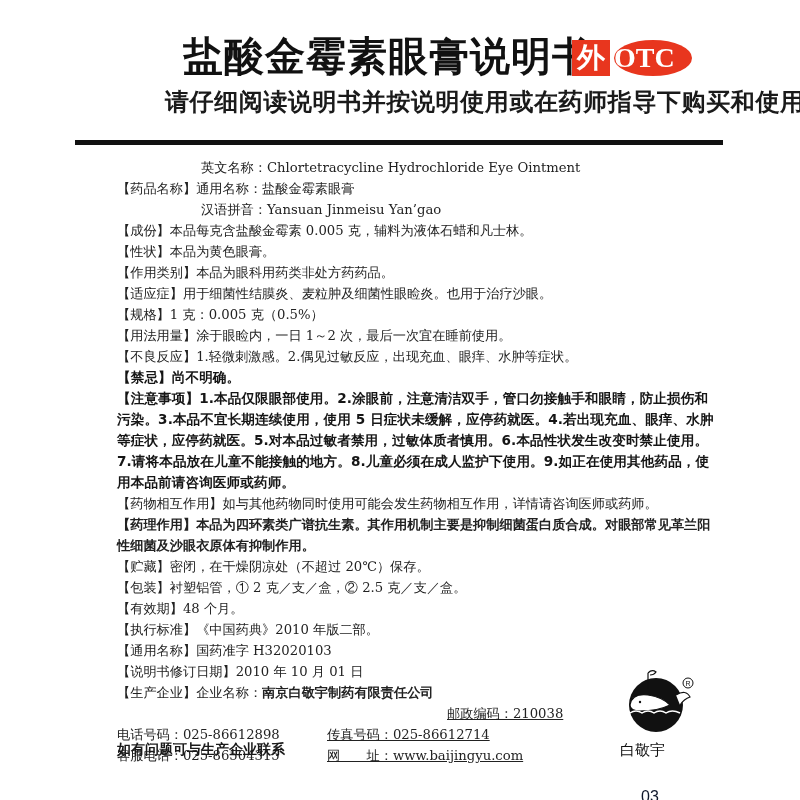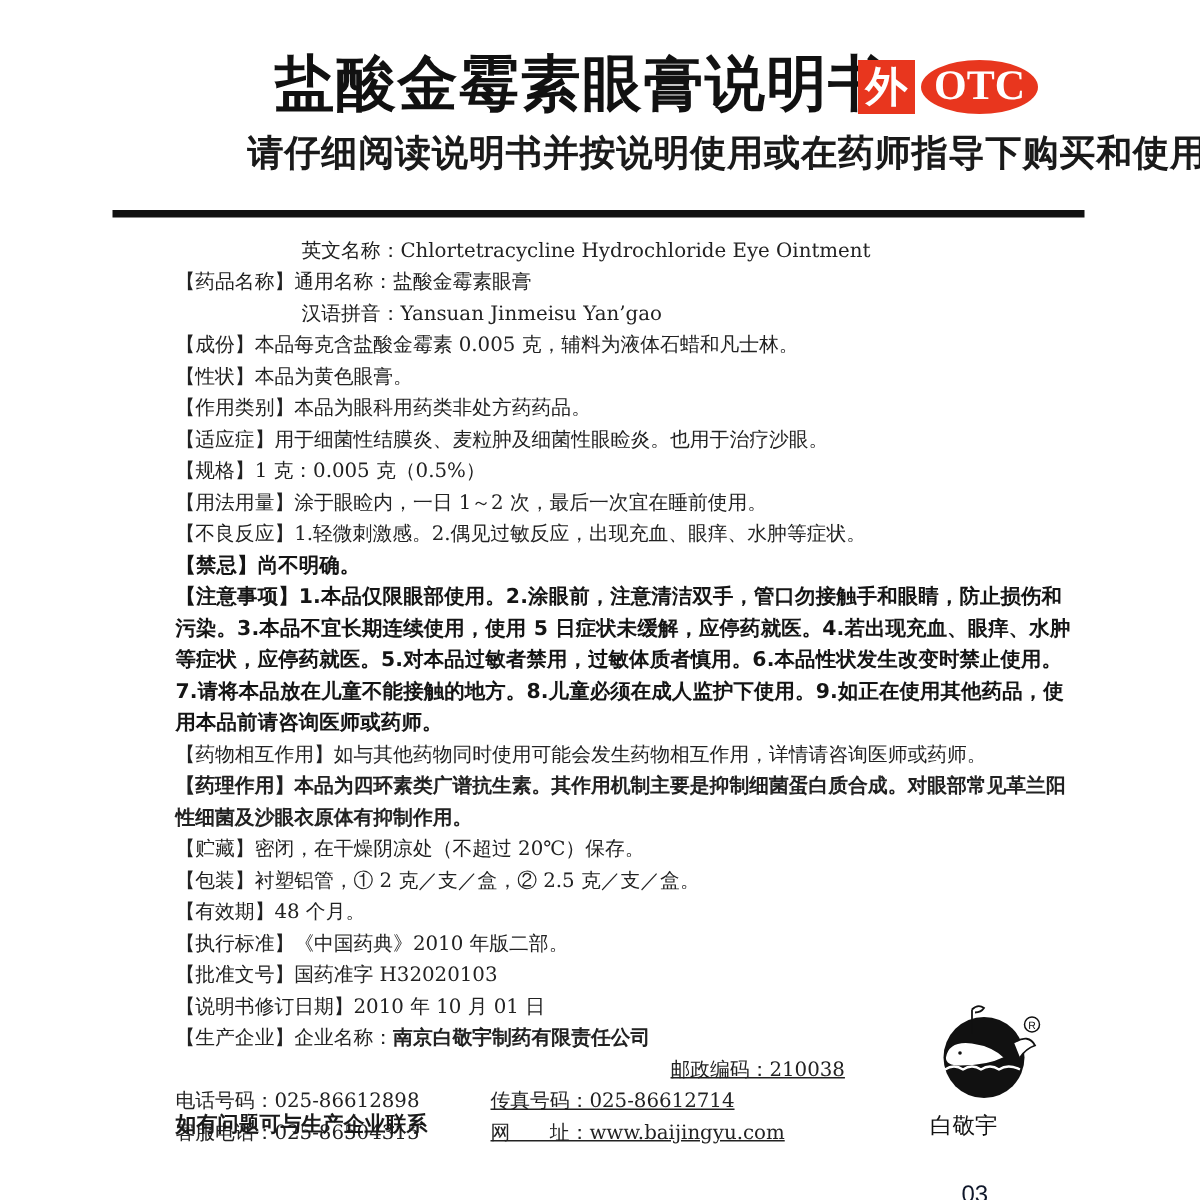--- a/index.html
+++ b/index.html
@@ -14,21 +14,21 @@
   }
   .badge-wai {
     position: absolute; left: 572px; top: 40px; width: 38px; height: 36px;
     background: #e8361e; color: #fff; font-family: "DejaVu Sans", sans-serif;
     font-size: 28px; font-weight: bold; text-align: center; line-height: 36px;
   }
   .badge-otc {
     position: absolute; left: 614px; top: 40px; width: 78px; height: 36px;
     background: #e8361e; color: #fff; border-radius: 50%;
     font-family: "Liberation Serif", serif; font-size: 28px; font-weight: bold;
-    text-align: center; line-height: 36px;
+    line-height: 36px;
   }
   .subtitle {
     position: absolute; left: 148px; top: 88px;
     font-family: "DejaVu Sans", sans-serif; font-size: 24px; font-weight: bold;
     color: #1a1a1a; white-space: nowrap; letter-spacing: 0.6px; line-height: 28px; margin-left: 17px;
   }
   .rule {
     position: absolute; left: 75px; top: 140px; width: 648px; height: 5px; background: #111;
   }
   .body {
@@ -110,21 +110,21 @@
   <div class="line">
     <span>【包装】</span><span>衬塑铝管，① 2 克／支／盒，② 2.5 克／支／盒。</span>
   </div>
   <div class="line">
     <span>【有效期】</span><span>48 个月。</span>
   </div>
   <div class="line">
     <span>【执行标准】</span><span>《中国药典》2010 年版二部。</span>
   </div>
   <div class="line">
-    <span>【批准文号】</span><span>国药准字 H32020103</span>
+    <span>【通用名称】</span><span>国药准字 H32020103</span>
   </div>
   <div class="line">
     <span>【说明书修订日期】</span><span>2010 年 10 月 01 日</span>
   </div>
   <div class="line">
     <span>【生产企业】</span><span>企业名称：</span><span class="mfr-name">南京白敬宇制药有限责任公司</span>
   </div>
   <div class="addr">
     <span class="c2" style="left:330px;">邮政编码：210038</span>
   </div>

